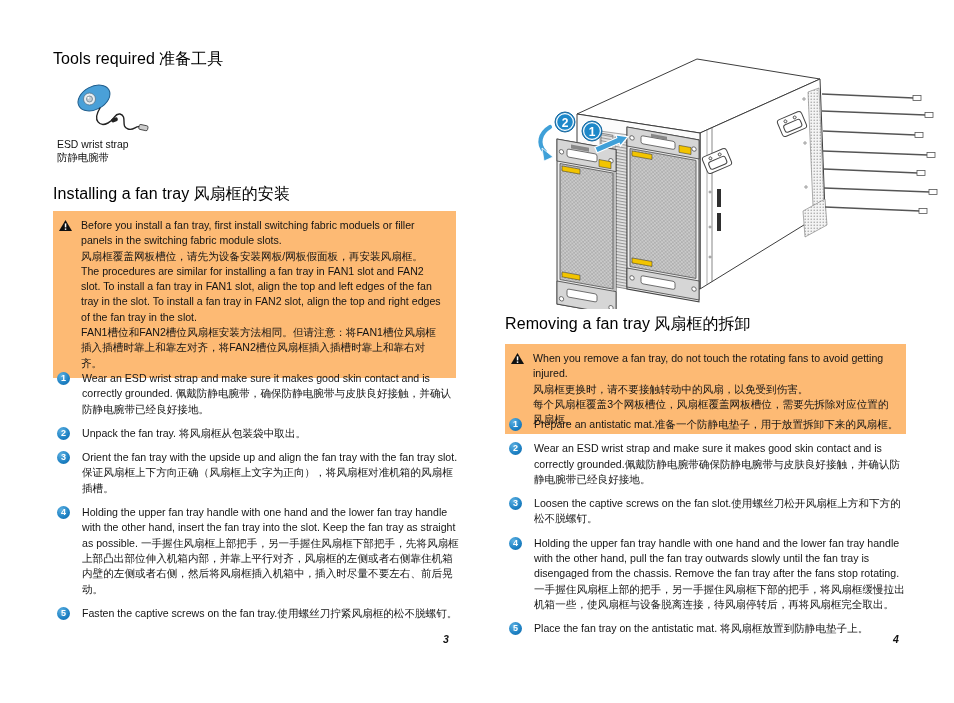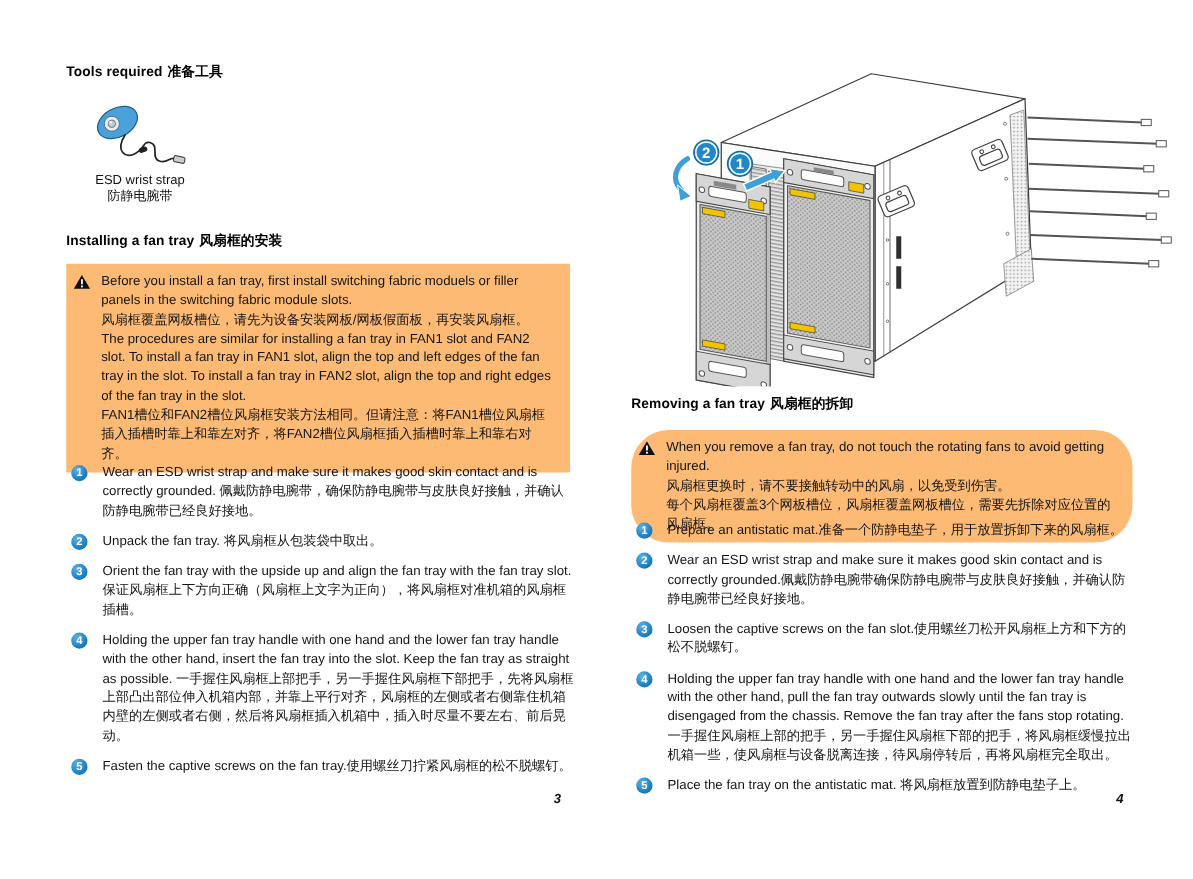--- a/index.html
+++ b/index.html
@@ -1,24 +1,24 @@
 <!DOCTYPE html>
 <html><head>
 <meta charset="utf-8">
 <style>
   html,body{margin:0;padding:0;}
   body{
     width:954px;height:703px;background:#ffffff;position:relative;overflow:hidden;
     font-family:"Liberation Sans","DejaVu Sans",sans-serif;color:#1c1c1c;
   }
   .abs{position:absolute;}
-  h1.sec{margin:0;font-size:11px;font-weight:700;color:#000;line-height:19px;letter-spacing:.1px;}
+  h1.sec{margin:0;font-size:16px;font-weight:400;color:#000;line-height:19px;letter-spacing:.1px;}
   h1.sec .zh{margin-left:4px;}
   
-  .tool{position:absolute;text-align:center;}
+  .tool{position:absolute;text-align:left;}
   .tool .iconbox{height:54px;display:flex;align-items:center;justify-content:center;}
   .tool .cap{font-size:10.4px;line-height:13px;color:#111;}
   
   .note{background:#fdba74;display:flex;gap:8px;padding:7px 12px 7px 6px;box-sizing:border-box;}
   .note .warn{flex:0 0 14px;padding-top:2px;}
   .note .nbody{flex:1;}
   .note p{margin:0;font-size:10.6px;line-height:15.3px;color:#141414;}
   
   ol.steps{list-style:none;margin:0;padding:0 0 0 4px;display:flex;flex-direction:column;gap:9px;}
   .step{display:flex;gap:12px;font-size:10.6px;line-height:15.3px;color:#141414;}
@@ -245,21 +245,21 @@
       <circle cx="76" cy="84" r="8.4" fill="none" stroke="#ffffff" stroke-width="1.2"></circle>
       <text x="76" y="88.5" text-anchor="middle" font-size="12" font-weight="bold" fill="#ffffff">1</text>
     </g>
   </svg>
 </div>
 
 <h1 class="sec abs" style="left:505px;top:314px;">
   <span>Removing a fan tray</span><span class="zh">风扇框的拆卸</span>
 </h1>
 
-<div class="note abs" style="left:505px;top:344px;width:401px;border-radius:30px;">
+<div class="note abs" style="left:505px;top:344px;width:401px;">
   <span class="warn">
     <svg width="13" height="12" viewBox="0 0 13 12">
       <path d="M6.5 0 L13 11 L0 11 Z" fill="#101010"></path>
       <rect x="5.8" y="3.4" width="1.5" height="4" fill="#ffffff"></rect>
       <rect x="5.8" y="8.4" width="1.5" height="1.5" fill="#ffffff"></rect>
     </svg>
   </span>
   <div class="nbody">
     <p>When you remove a fan tray, do not touch the rotating fans to avoid getting injured.</p>
     <p>风扇框更换时，请不要接触转动中的风扇，以免受到伤害。</p>

